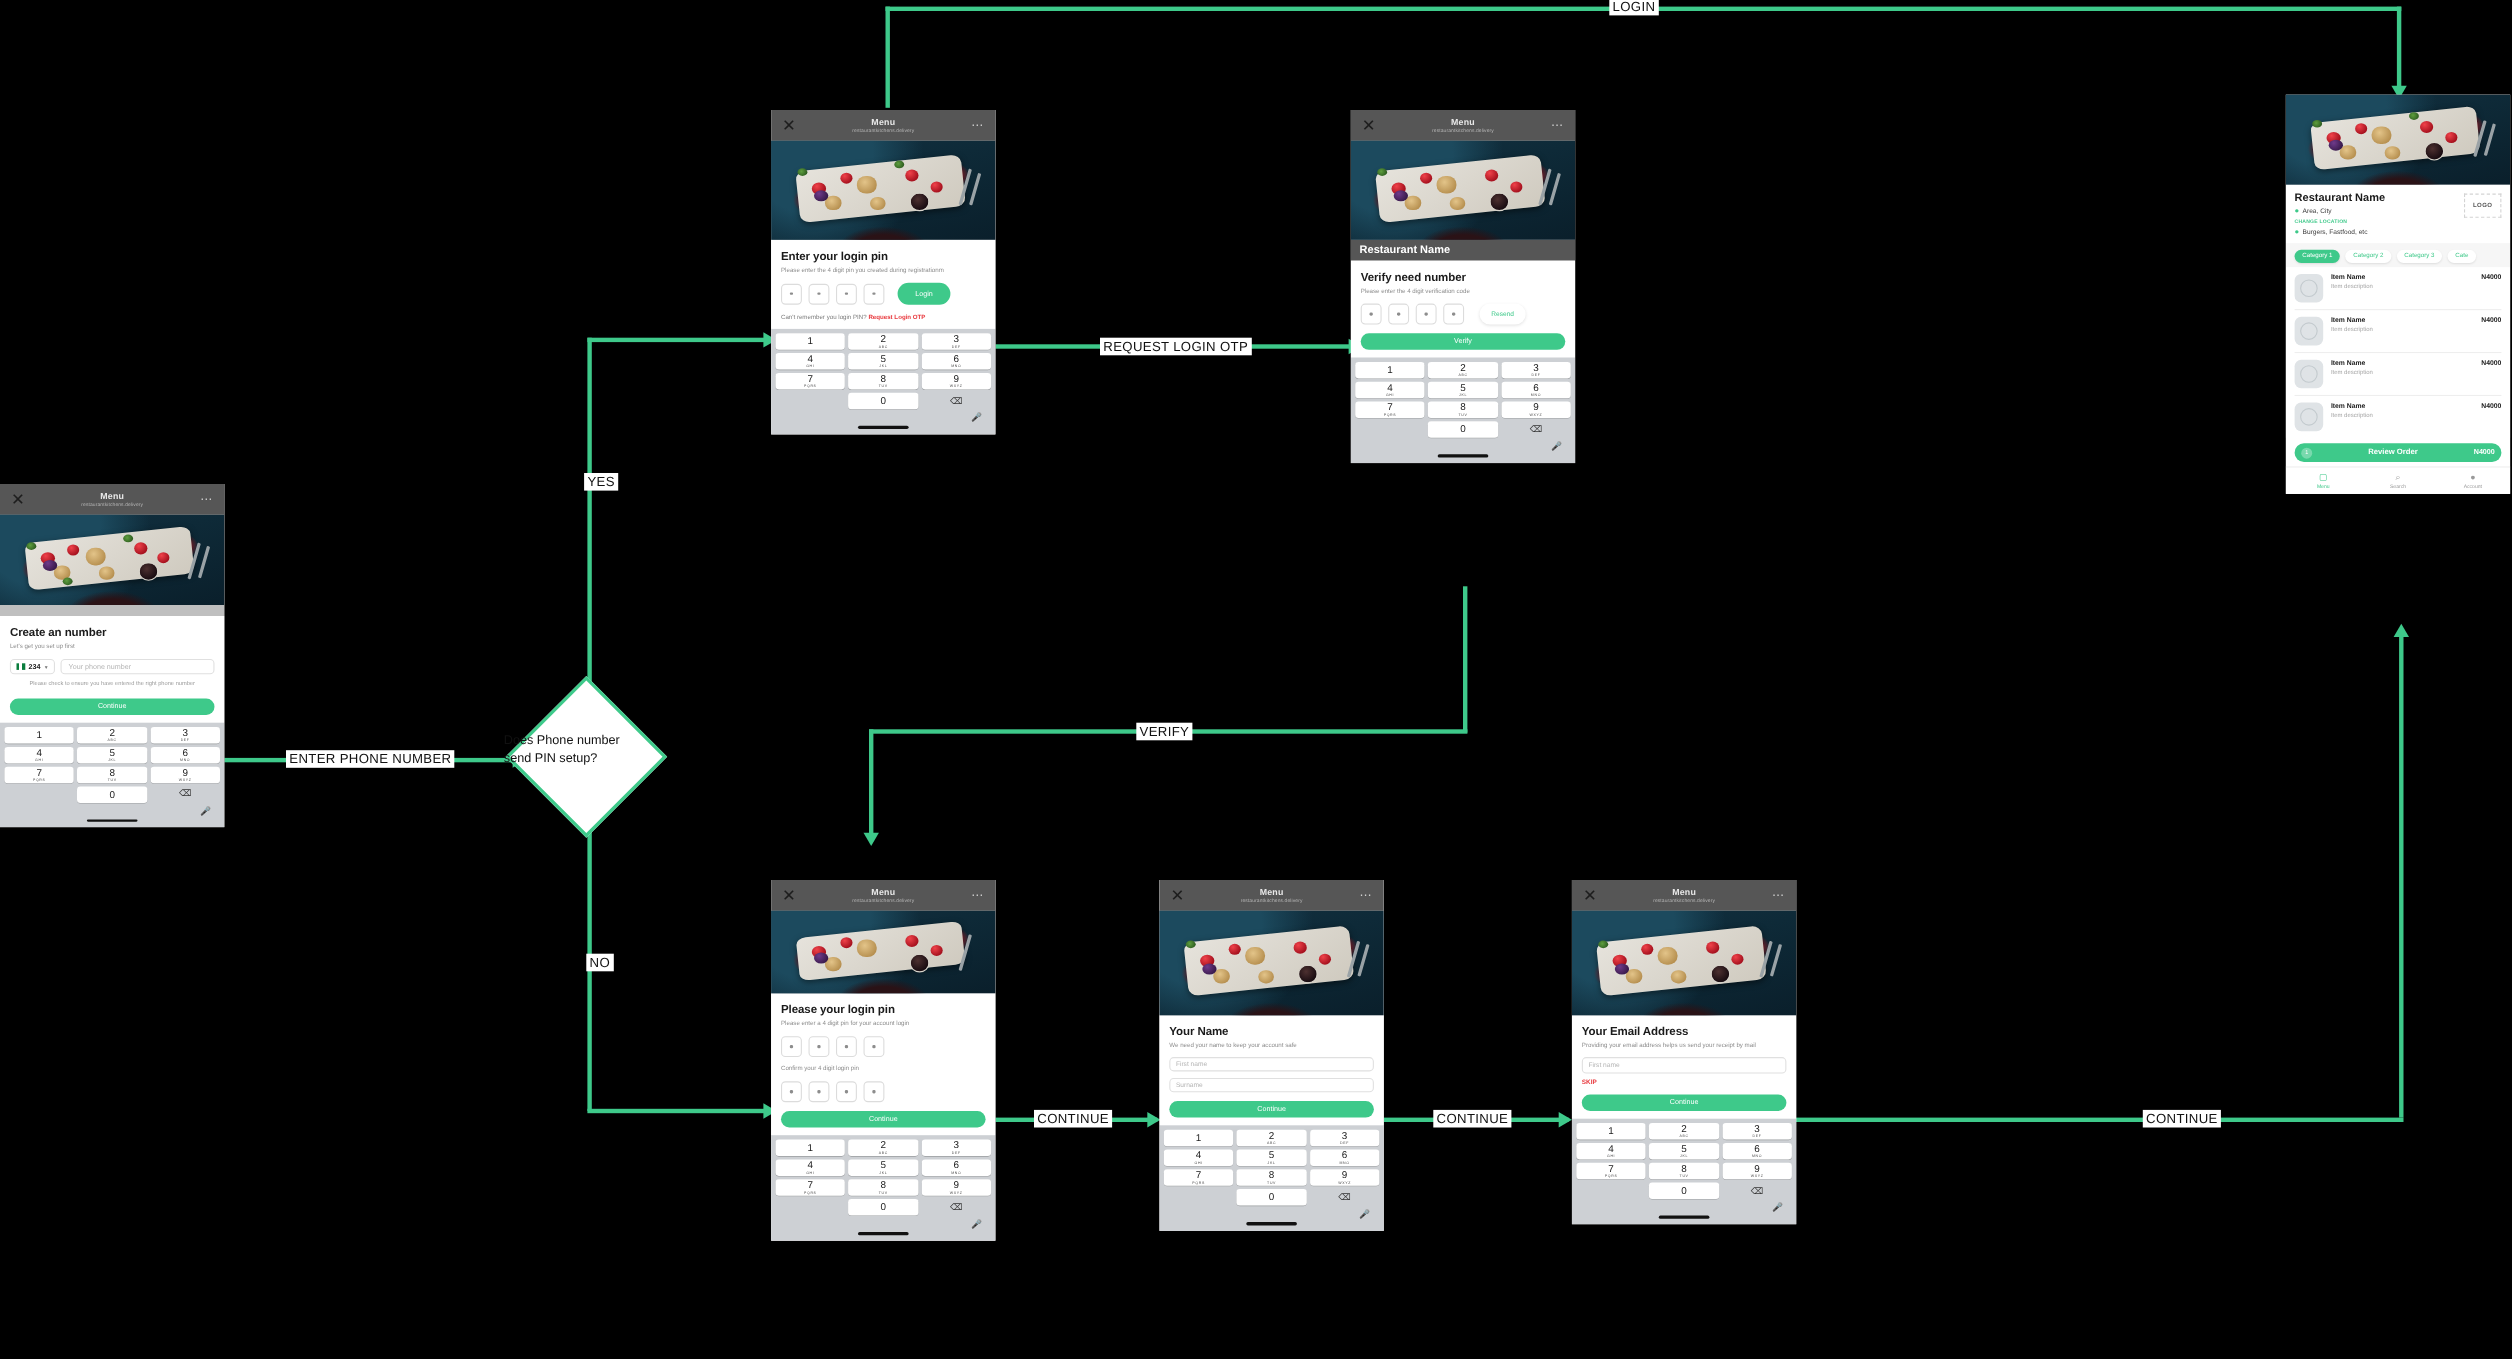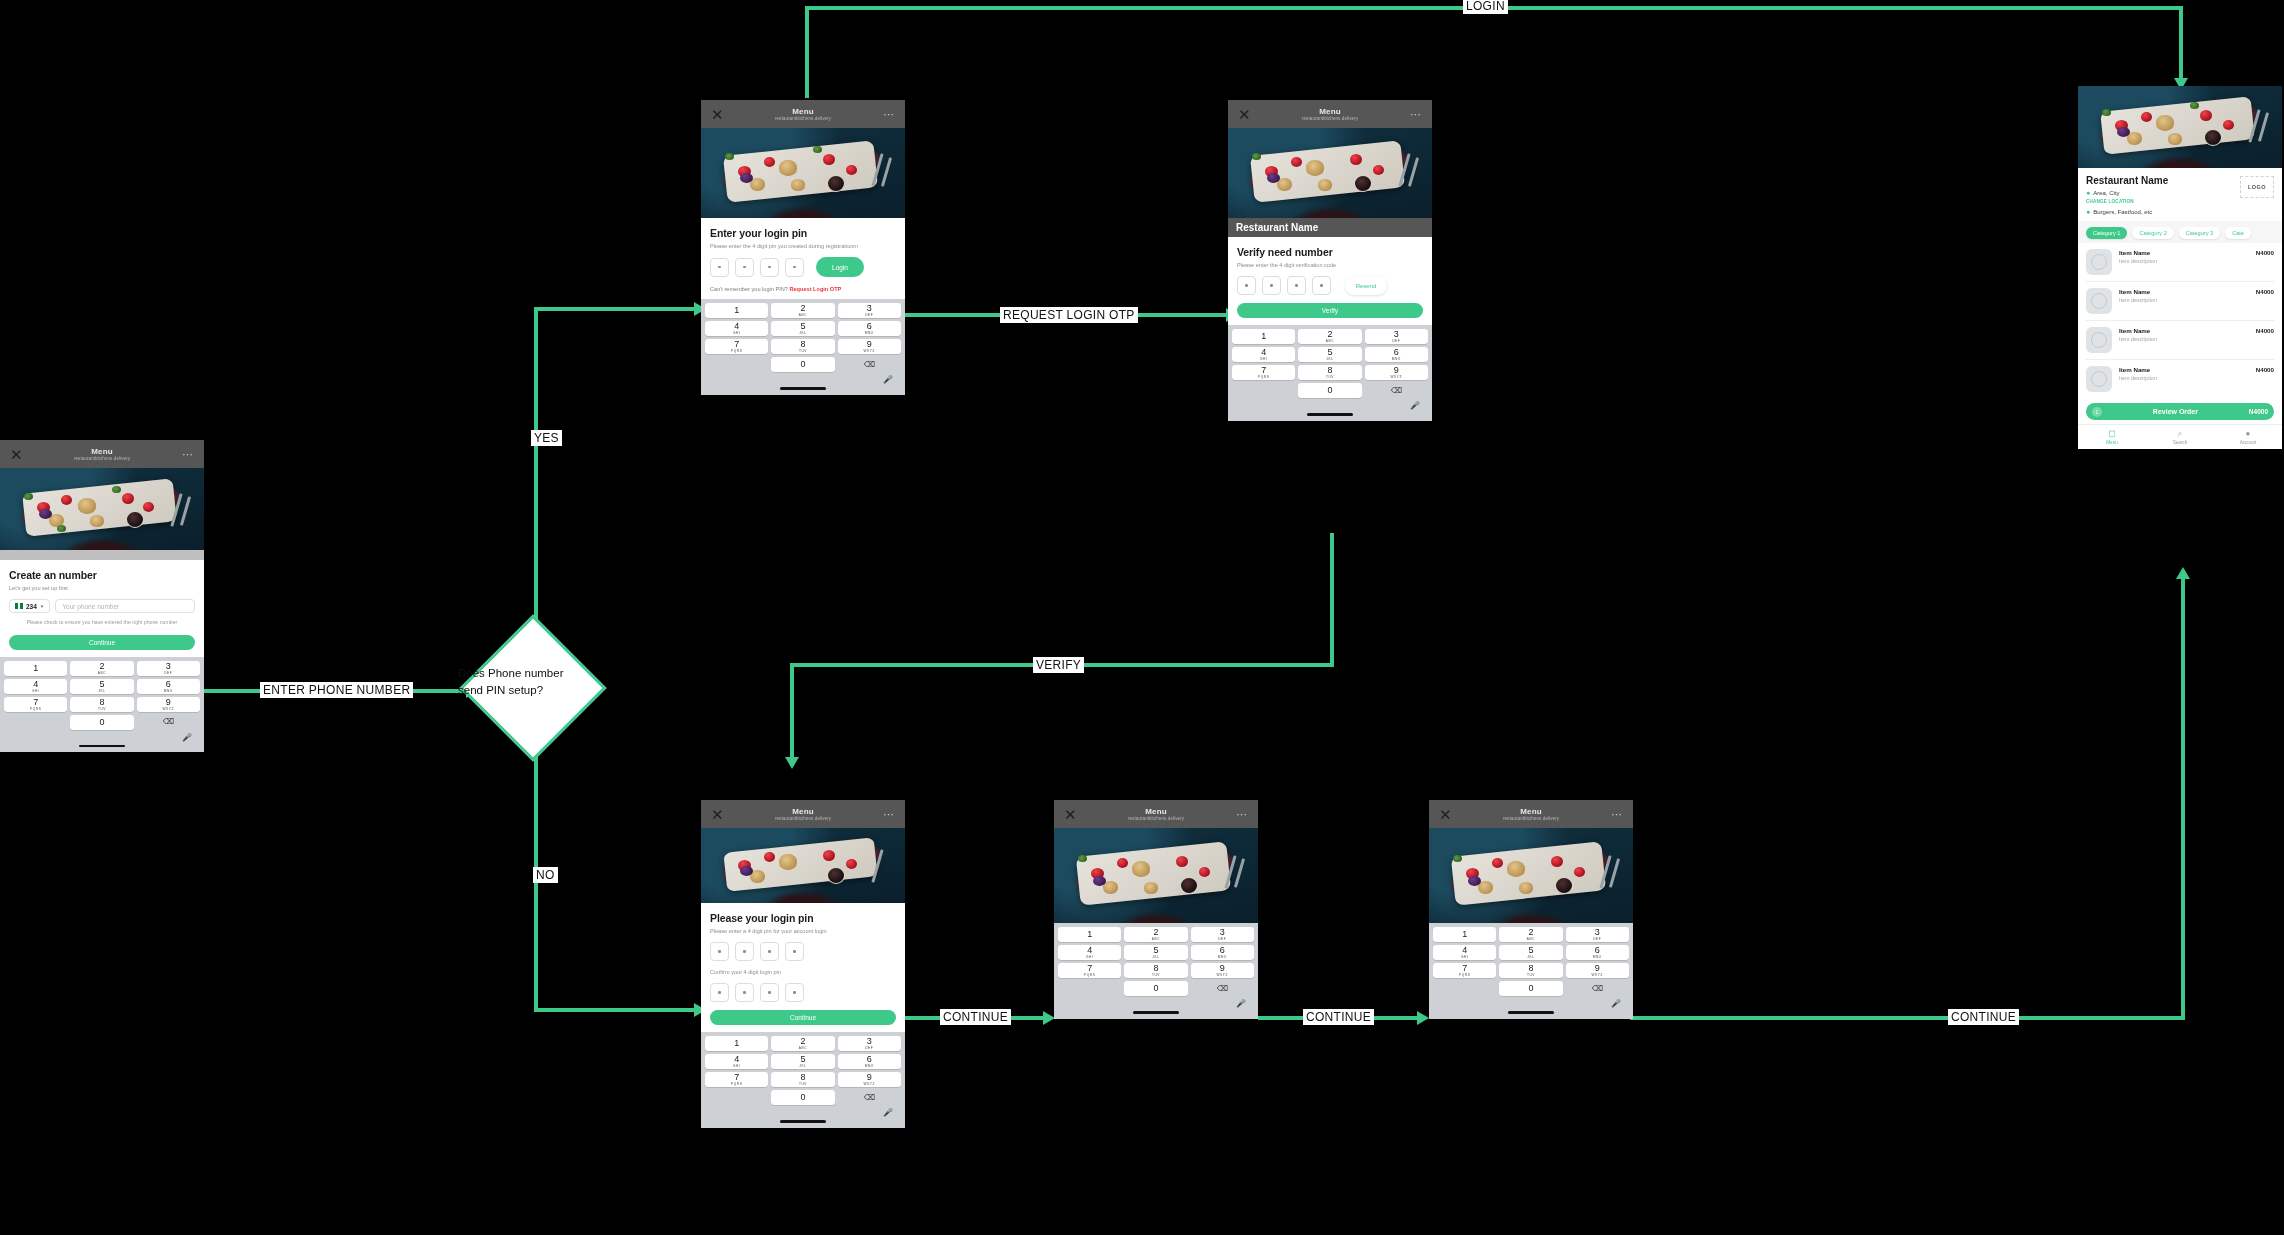--- a/index.html
+++ b/index.html
@@ -802,20 +802,31 @@
       <div class="berry" style="left:71%; top:41%; width:11px; height:10px;"></div>
       <div class="bread" style="left:38%; top:35%; width:18px; height:16px;"></div>
       <div class="bread" style="left:24%; top:56%; width:15px; height:13px;"></div>
       <div class="bread" style="left:44%; top:57%; width:14px; height:12px;"></div>
       <div class="plum" style="left:19%; top:50%; width:13px; height:10px;"></div>
       <div class="bowl" style="left:62%; top:52%; width:18px; height:17px;"></div>
       <div class="greens" style="left:12%; top:28%; width:9px; height:7px;"></div>
       <div class="fork" style="left:86%; top:28%; width:3px; height:34px;"></div>
       <div class="fork" style="left:90%; top:32%; width:3px; height:30px;"></div>
     </div>
+    <div class="sheet" style="min-height:70px;">
+      <h2>Your Name</h2>
+      <div class="sub">We need your name to keep your account safe</div>
+      <div class="field">
+        <span>First name</span>
+      </div>
+      <div class="field">
+        <span>Surname</span>
+      </div>
+      <button class="btn-green wide">Continue</button>
+    </div>
     <div class="keypad">
       <div class="kp-grid">
         <div class="key">
             <span class="d">1</span>
             <span class="l"></span>
           </div>
         <div class="key">
             <span class="d">2</span>
             <span class="l">ABC</span>
           </div>
@@ -881,20 +892,29 @@
       <div class="berry" style="left:71%; top:41%; width:11px; height:10px;"></div>
       <div class="bread" style="left:38%; top:35%; width:18px; height:16px;"></div>
       <div class="bread" style="left:24%; top:56%; width:15px; height:13px;"></div>
       <div class="bread" style="left:44%; top:57%; width:14px; height:12px;"></div>
       <div class="plum" style="left:19%; top:50%; width:13px; height:10px;"></div>
       <div class="bowl" style="left:62%; top:52%; width:18px; height:17px;"></div>
       <div class="greens" style="left:12%; top:28%; width:9px; height:7px;"></div>
       <div class="fork" style="left:86%; top:28%; width:3px; height:34px;"></div>
       <div class="fork" style="left:90%; top:32%; width:3px; height:30px;"></div>
     </div>
+    <div class="sheet" style="min-height:70px;">
+      <h2>Your Email Address</h2>
+      <div class="sub">Providing your email address helps us send your receipt by mail</div>
+      <div class="field" style="height:15px;">
+        <span>First name</span>
+      </div>
+      <div class="skip">SKIP</div>
+      <button class="btn-green wide">Continue</button>
+    </div>
     <div class="keypad">
       <div class="kp-grid">
         <div class="key">
             <span class="d">1</span>
             <span class="l"></span>
           </div>
         <div class="key">
             <span class="d">2</span>
             <span class="l">ABC</span>
           </div>

